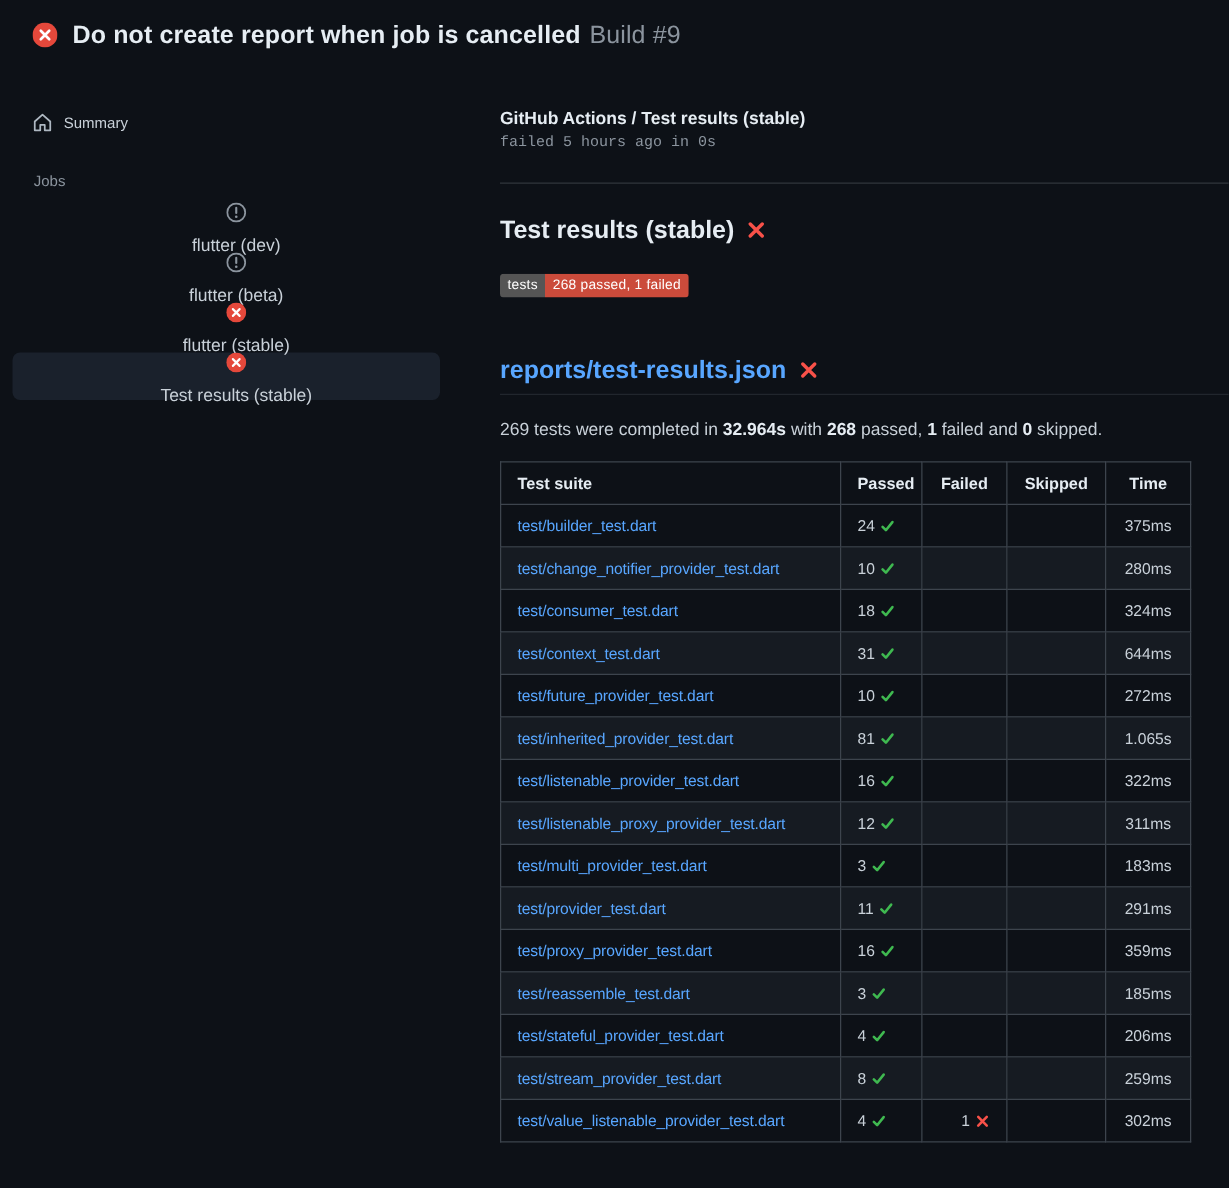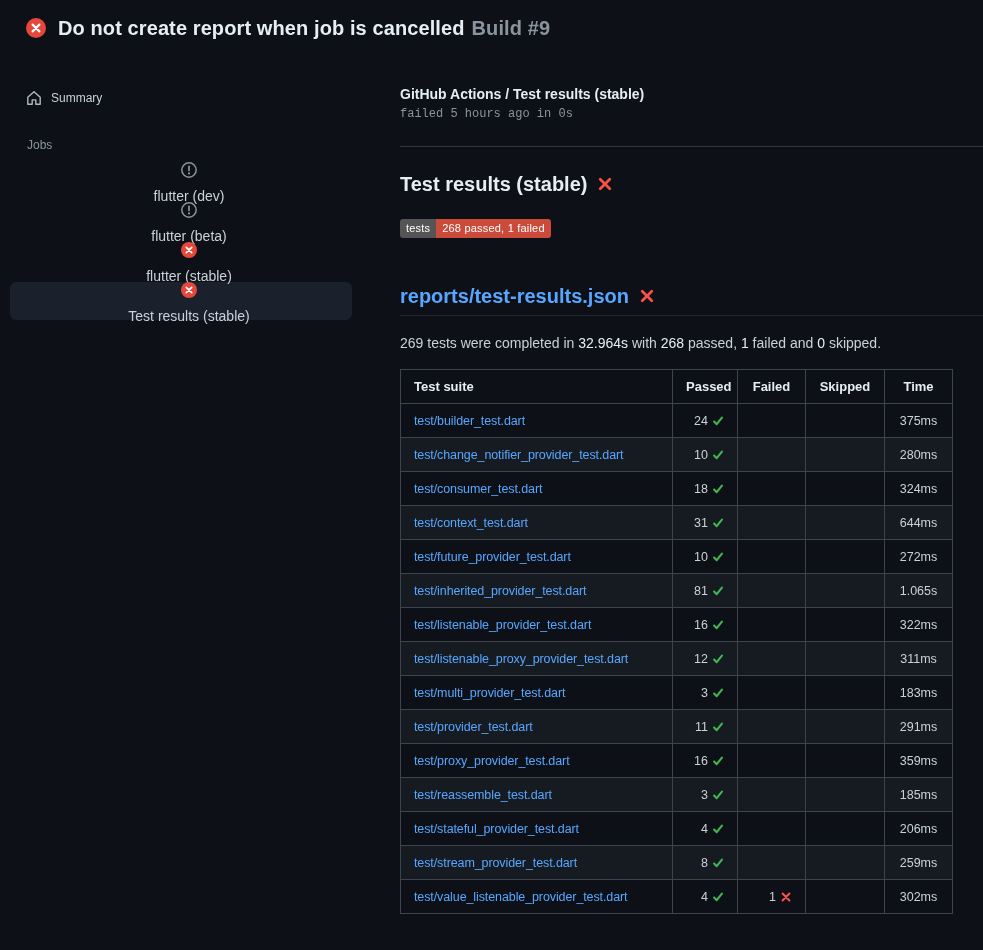--- a/index.html
+++ b/index.html
@@ -15,21 +15,21 @@
   
   .app-header {
     height: 56px;
     display: flex;
     align-items: center;
     gap: 12px;
     padding-left: 26px;
   }
   .app-header .status-icon { width:20px; height:20px; flex:none; }
   .app-header h1 { font-size:20px; font-weight:700; color:var(--heading,#e6edf3); letter-spacing:.1px; }
-  .app-header .build-label { color:var(--muted,#8b949e); font-weight:700; margin-left:7px; }
+  .app-header .build-label { color:var(--muted,#8b949e); font-weight:400; margin-left:7px; }
 
   .layout { display:flex; align-items:flex-start; }
 
   
   .sidebar { width:400px; flex:none; padding-top:28px; }
   .summary-item {
     display:flex; align-items:center; gap:9px;
     padding: 6px 16px 6px 26px; cursor:pointer;
     font-size:12px; color:var(--text,#c9d1d9);
   }
@@ -82,37 +82,37 @@
 
   .report-heading {
     margin-top:45px; padding-bottom:6px;
     border-bottom:1px solid var(--divider,#21262d);
     display:flex; align-items:center; gap:10px;
     font-size:20px; font-weight:700; line-height:26px;
   }
   .report-link { color:var(--link,#58a6ff); text-decoration:none; }
 
   .summary-sentence { margin-top:19px; font-size:14px; line-height:17px; color:var(--text,#c9d1d9); }
-  .summary-sentence .bold { font-weight:400; color:var(--heading,#e6edf3);margin-top:22px; }
+  .summary-sentence .bold { font-weight:700; color:var(--heading,#e6edf3);margin-top:22px; }
 
   
   .results-table {
     margin-top:17px; width:552px; table-layout:fixed;
     border-collapse:collapse; font-size:12.5px;
   }
   .results-table th, .results-table td {
     border:1px solid var(--border,#3d444d);
     padding:8px 13px; height:34px;
     white-space:nowrap; overflow:hidden;
   }
   .results-table th { font-weight:700; color:var(--heading,#e6edf3); font-size:13px; text-align:center; }
   .results-table th.col-suite { text-align:left; }
   .results-table tbody tr:nth-child(even) { background:var(--row-alt,#161b22); }
   .col-suite  { width:272px; }
-  .col-passed { width:65px; text-align:right; }
+  .col-passed { width:65px; }
   .col-failed { width:68px; text-align:right; }
   .col-skipped{ width:79px; text-align:right; }
   .col-time   { width:68px; text-align:center; color:var(--text,#c9d1d9); }
   .suite-link { color:var(--link,#58a6ff); text-decoration:none; letter-spacing:-0.1px; }
   .cellwrap { display:inline-flex; align-items:center; gap:4px; }
   .mini { width:12px; height:12px; flex:none; }
   .mini.check path { stroke:var(--green,#3fb950); stroke-width:2.4; stroke-linecap:round; stroke-linejoin:round; fill:none; }
   .mini.cross path { stroke:var(--red,#f85149); stroke-width:2.4; stroke-linecap:round; fill:none; }
   .num { color:var(--text,#c9d1d9); }
 </style>

